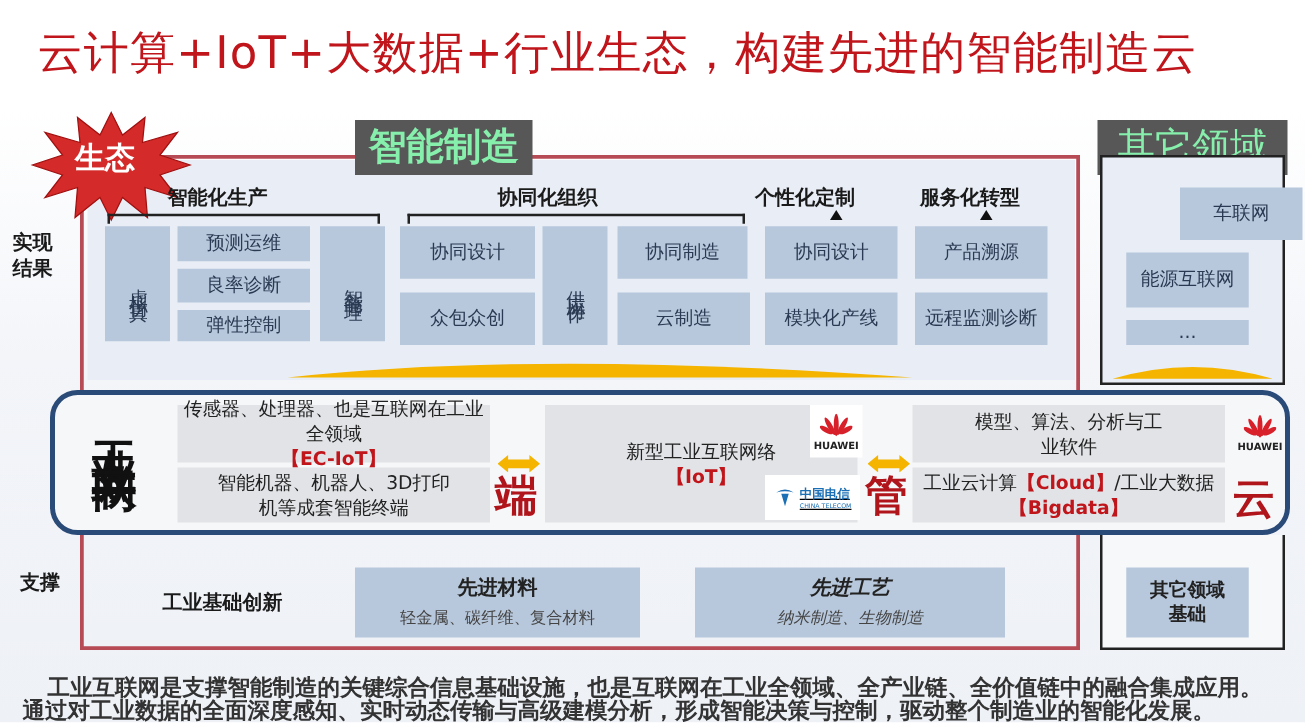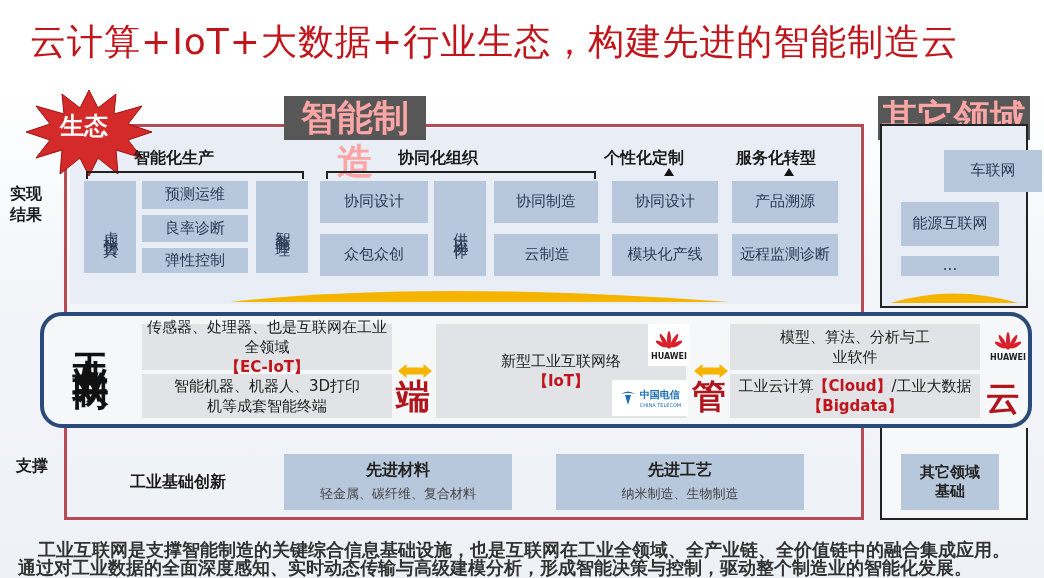--- a/index.html
+++ b/index.html
@@ -4,21 +4,21 @@
 <style>
   * { box-sizing: border-box; margin: 0; padding: 0; }
   body { width: 1044px; height: 578px; background: #ffffff; position: relative; overflow: hidden; font-family: "DejaVu Sans", sans-serif; }
   .abs { position: absolute; }
   .title { left: 30px; top: 18px; font-size: 36px; color: #c0151b; letter-spacing: 1px; white-space: nowrap; }
   .bg-soft { left: 0; top: 88px; width: 1044px; height: 490px; background: linear-gradient(180deg,#ffffff 0%,#f3f5f9 40%,#eef1f6 100%); }
   .red-frame { left: 64px; top: 124px; width: 800px; height: 396px; border: 3px solid #b64a55; }
   .top-panel { left: 70px; top: 128px; width: 790px; height: 176px; background: #e9eef6; }
   .right-panel { left: 880px; top: 124px; width: 148px; height: 184px; background: #e9eef6; border: 2px solid #222; }
   .right-bottom { left: 880px; top: 428px; width: 148px; height: 92px; background: #f7f8fa; border: 2px solid #222; border-top: none; }
-  .hdr-box { background: #575757; color: #fca5a5; font-size: 36px; text-align: center; font-weight: bold; }
+  .hdr-box { background: #575757; color: #86efac; font-size: 30px; text-align: center; font-weight: bold; }
   .cat-title { font-size: 16px; font-weight: bold; color: #1a1a1a; white-space: nowrap; }
   .bracket { border-top: 2px solid #222; border-left: 2px solid #222; border-right: 2px solid #222; height: 8px; }
   .cell { background: #b8c8dc; color: #2a3a52; font-size: 15px; display: flex; align-items: center; justify-content: center; text-align: center; line-height: 1.3; }
   .vcell { writing-mode: vertical-rl; text-orientation: upright; letter-spacing: 4px; }
   .side-label { font-size: 16px; font-weight: bold; color: #1a1a1a; line-height: 1.3; }
   .iot-band { left: 40px; top: 312px; width: 992px; height: 116px; border: 4px solid #2a4a78; border-radius: 22px; background: #f6f7f9; }
   .gray-cell { background: #e1e3e6; color: #222; font-size: 15px; text-align: center; line-height: 1.35; display: flex; flex-direction: column; align-items: center; justify-content: center; }
   .redtxt { color: #c0151b; font-weight: bold; }
   .big-red { font-size: 34px; font-weight: bold; color: #b0151b; }
   .vert-title { font-size: 36px; font-weight: 900; color: #111; line-height: 1.15; text-align: center; }
@@ -39,21 +39,21 @@
 <div class="abs red-frame"></div>
 <div class="abs top-panel"></div>
 
 <svg class="abs" style="left:24px;top:88px;" width="130" height="90" viewBox="0 0 130 90">
   <polygon fill="#d42a2a" stroke="#a01010" stroke-width="1" points="65,2 74,20 92,6 90,26 118,18 104,36 128,44 104,52 118,70 92,62 94,86 74,70 65,88 56,70 36,86 38,62 12,70 26,52 2,44 26,36 12,18 40,26 38,6 56,20"></polygon>
 </svg>
 <div class="abs" style="left:60px;top:110px;font-size:24px;color:#fff;font-weight:bold;">生态</div>
 
 <div class="abs hdr-box" style="left:284px;top:96px;width:142px;height:44px;line-height:44px;">智能制造</div>
 
-<div class="abs hdr-box" style="left:878px;top:96px;width:152px;height:44px;line-height:44px;font-weight:bold;">其它领域</div>
+<div class="abs hdr-box" style="left:878px;top:96px;width:152px;height:44px;line-height:44px;font-weight:normal;">其它领域</div>
 
 <div class="abs side-label" style="left:10px;top:184px;width:40px;white-space:pre;">实现
 结果</div>
 <div class="abs side-label" style="left:16px;top:456px;">支撑</div>
 
 <div class="abs cat-title" style="left:134px;top:148px;">智能化生产</div>
 <div class="abs cat-title" style="left:398px;top:148px;">协同化组织</div>
 <div class="abs cat-title" style="left:604px;top:148px;">个性化定制</div>
 <div class="abs cat-title" style="left:736px;top:148px;">服务化转型</div>
 
@@ -119,21 +119,21 @@
       <ellipse cx="5" cy="14" rx="2" ry="6" transform="rotate(-60 5 14)"></ellipse>
       <ellipse cx="21" cy="14" rx="2" ry="6" transform="rotate(60 21 14)"></ellipse>
     </g>
   </svg>
   <span class="huawei-txt">HUAWEI</span>
 </div>
 <div class="abs logo-box" style="left:612px;top:380px;width:76px;height:36px;flex-direction:row;">
   <svg width="18" height="18" viewBox="0 0 18 18">
     <path d="M2,5 Q9,0 16,5 Q9,3 2,5 Z M6,6 L12,6 L9,16 Z" fill="#1a6fb5"></path>
   </svg>
-  <div style="display:flex;flex-direction:column;margin-left:3px;">
+  <div style="display:flex;flex-direction:column;margin-left:3px;text-decoration:underline;">
     <span class="ct-txt">中国电信</span>
     <span style="font-size:5px;color:#1a6fb5;">CHINA TELECOM</span>
   </div>
 </div>
 <div class="abs arrow" style="left:694px;top:364px;"></div>
 <div class="abs big-red" style="left:692px;top:374px;">管</div>
 
 <div class="abs gray-cell" style="left:730px;top:324px;width:250px;height:46px;padding:0 50px;">模型、算法、分析与工业软件</div>
 <div class="abs gray-cell" style="left:730px;top:374px;width:250px;height:44px;display:block;padding-top:2px;">
   <span>工业云计算</span><span class="redtxt">【Cloud】</span><span>/工业大数据</span>
@@ -152,21 +152,21 @@
   </svg>
   <span class="huawei-txt">HUAWEI</span>
 </div>
 <div class="abs big-red" style="left:986px;top:376px;">云</div>
 
 <div class="abs" style="left:130px;top:472px;font-size:16px;font-weight:bold;color:#1a1a1a;">工业基础创新</div>
 <div class="abs support-cell" style="left:284px;top:454px;width:228px;height:56px;">
   <div style="font-size:16px;font-weight:bold;margin-top:6px;">先进材料</div>
   <div style="font-size:13px;margin-top:4px;color:#444;">轻金属、碳纤维、复合材料</div>
 </div>
-<div class="abs support-cell" style="left:556px;top:454px;width:248px;height:56px;">
+<div class="abs support-cell" style="left:556px;top:454px;width:248px;height:56px;font-style:italic;">
   <div style="font-size:16px;font-weight:bold;margin-top:6px;">先进工艺</div>
   <div style="font-size:13px;margin-top:4px;color:#444;">纳米制造、生物制造</div>
 </div>
 <div class="abs right-bottom"></div>
 <div class="abs support-cell" style="left:901px;top:454px;width:98px;height:56px;display:flex;align-items:center;justify-content:center;font-size:15px;font-weight:bold;padding:0 14px;line-height:1.3;">其它领域基础</div>
 
 <div class="abs footer" style="top:538px;left:38px;">工业互联网是支撑智能制造的关键综合信息基础设施，也是互联网在工业全领域、全产业链、全价值链中的融合集成应用。</div>
 <div class="abs footer" style="top:556px;">通过对工业数据的全面深度感知、实时动态传输与高级建模分析，形成智能决策与控制，驱动整个制造业的智能化发展。</div>
 
 </body></html>

